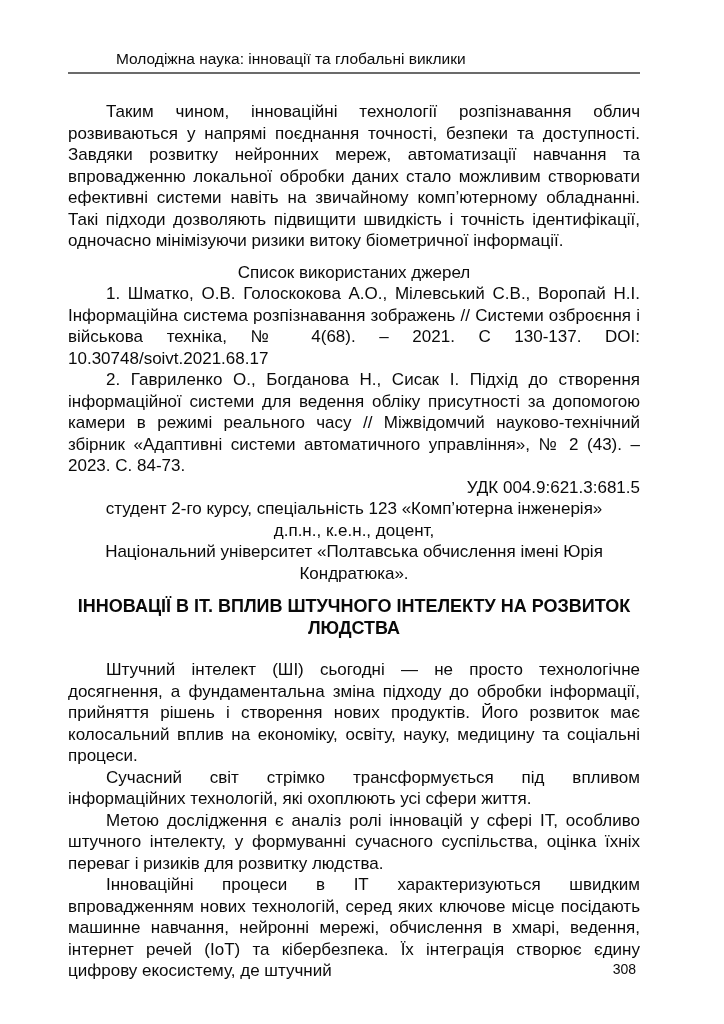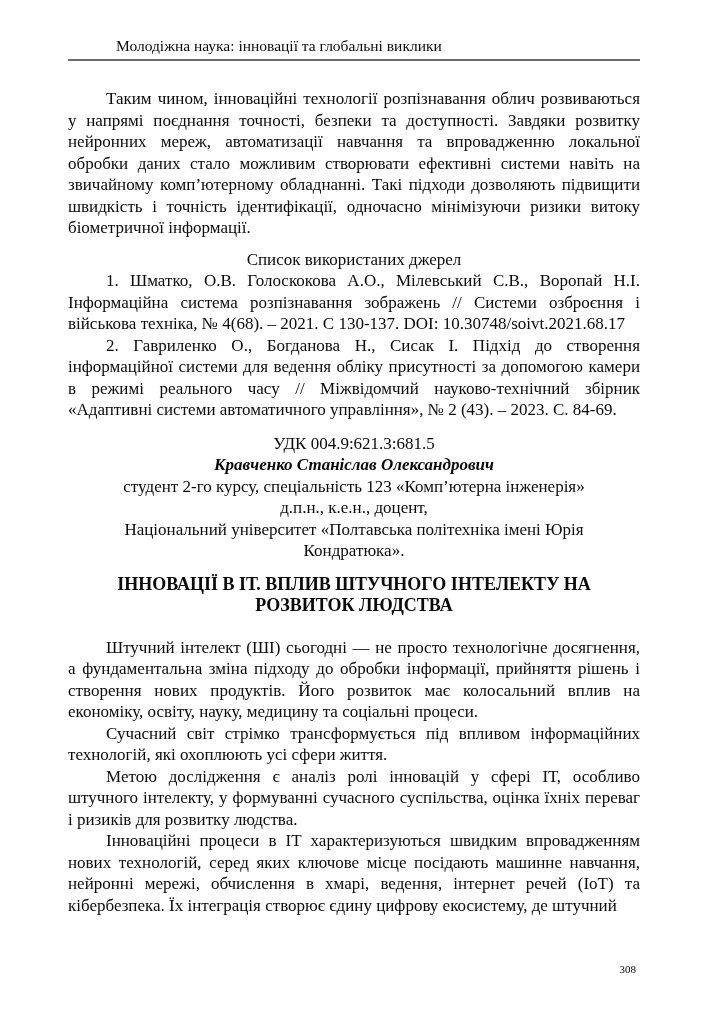--- a/index.html
+++ b/index.html
@@ -2,91 +2,90 @@
 <html lang="uk"><head>
 <meta charset="utf-8">
 <style>
   html, body { margin:0; padding:0; background:#ffffff; }
   .page {
     position: relative;
     width: 724px;
     height: 1024px;
     background: #ffffff;
     color: #0a0a0a;
-    font-family: Liberation Serif, serif;
+    font-family: Liberation Sans, sans-serif;
     font-size: 17px;
     line-height: 21.5px;
     box-sizing: border-box;
-    padding: 36px 84px 0 68px;
+    padding: 49px 84px 0 68px;
     overflow: hidden;
   }
   .running-head {
     font-size: 15.5px;
     padding-left: 48px;
     line-height: 20px;
   }
   .header-rule {
     border: none;
     border-bottom: 2px solid #6b6b6b;
     margin: 3px 0 0 0;
     height: 0;
   }
   main { display: block; margin-top: 27px; }
   p { margin: 0; }
   .just { text-align: justify; }
   .indent { text-indent: 38px; }
   .center { text-align: center; }
   .bold-italic { font-weight: bold; font-style: italic; }
   .refs-heading { margin-top: 10px; }
-  .udc { margin-top: 12px; text-align: center; }
+  .udc { text-align: right; }
   .affiliation { max-width: 505px; margin: 0 auto; }
   .article-title {
     font-size: 18px;
     font-weight: bold;
     text-align: center;
     line-height: 21.5px;
     margin: 12px 0 20px 0;
   }
   .page-number {
     position: absolute;
     right: 88px;
     bottom: 44px;
-    font-size: 11px;
+    font-size: 14px;
   }
 </style>
 </head>
 <body>
 
 <div class="page">
 
   <header>
     <div class="running-head">Молодіжна наука: інновації та глобальні виклики</div>
     <div class="header-rule"></div>
   </header>
 
   <main>
 
     <p class="just indent">Таким чином, інноваційні технології розпізнавання облич розвиваються у напрямі поєднання точності, безпеки та доступності. Завдяки розвитку нейронних мереж, автоматизації навчання та впровадженню локальної обробки даних стало можливим створювати ефективні системи навіть на звичайному комп’ютерному обладнанні. Такі підходи дозволяють підвищити швидкість і точність ідентифікації, одночасно мінімізуючи ризики витоку біометричної інформації.</p>
 
     <p class="center refs-heading">Список використаних джерел</p>
 
     <p class="just indent">1. Шматко, О.В. Голоскокова А.О., Мілевський С.В., Воропай Н.І. Інформаційна система розпізнавання зображень // Системи озброєння і військова техніка, № 4(68). – 2021. С 130-137. DOI: 10.30748/soivt.2021.68.17</p>
 
-    <p class="just indent">2. Гавриленко О., Богданова Н., Сисак І. Підхід до створення інформаційної системи для ведення обліку присутності за допомогою камери в режимі реального часу // Міжвідомчий науково-технічний збірник «Адаптивні системи автоматичного управління», № 2 (43). – 2023. С. 84-69.</p>
+    <p class="just indent">2. Гавриленко О., Богданова Н., Сисак І. Підхід до створення інформаційної системи для ведення обліку присутності за допомогою камери в режимі реального часу // Міжвідомчий науково-технічний збірник «Адаптивні системи автоматичного управління», № 2 (43). – 2023. С. 84-73.</p>
 
     <p class="udc">УДК 004.9:621.3:681.5</p>
 
-    <p class="center bold-italic">Кравченко Станіслав Олександрович</p>
 
     <p class="center">студент 2-го курсу, спеціальність 123 «Комп’ютерна інженерія»</p>
 
 
     <p class="center">д.п.н., к.е.н., доцент,</p>
 
-    <p class="center affiliation">Національний університет «Полтавська політехніка імені Юрія Кондратюка».</p>
+    <p class="center affiliation">Національний університет «Полтавська обчислення імені Юрія Кондратюка».</p>
 
     <h1 class="article-title">ІННОВАЦІЇ В ІТ. ВПЛИВ ШТУЧНОГО ІНТЕЛЕКТУ НА РОЗВИТОК ЛЮДСТВА</h1>
 
     <p class="just indent">Штучний інтелект (ШІ) сьогодні — не просто технологічне досягнення, а фундаментальна зміна підходу до обробки інформації, прийняття рішень і створення нових продуктів. Його розвиток має колосальний вплив на економіку, освіту, науку, медицину та соціальні процеси.</p>
 
     <p class="just indent">Сучасний світ стрімко трансформується під впливом інформаційних технологій, які охоплюють усі сфери життя.</p>
 
     <p class="just indent">Метою дослідження є аналіз ролі інновацій у сфері ІТ, особливо штучного інтелекту, у формуванні сучасного суспільства, оцінка їхніх переваг і ризиків для розвитку людства.</p>
 
     <p class="just indent">Інноваційні процеси в ІТ характеризуються швидким впровадженням нових технологій, серед яких ключове місце посідають машинне навчання, нейронні мережі, обчислення в хмарі, ведення, інтернет речей (ІоТ) та кібербезпека. Їх інтеграція створює єдину цифрову екосистему, де штучний</p>

